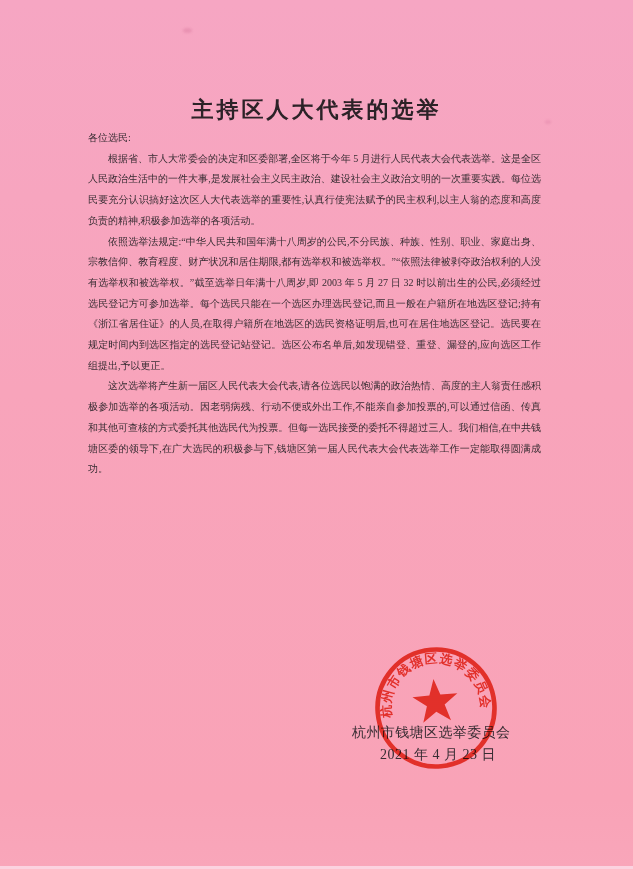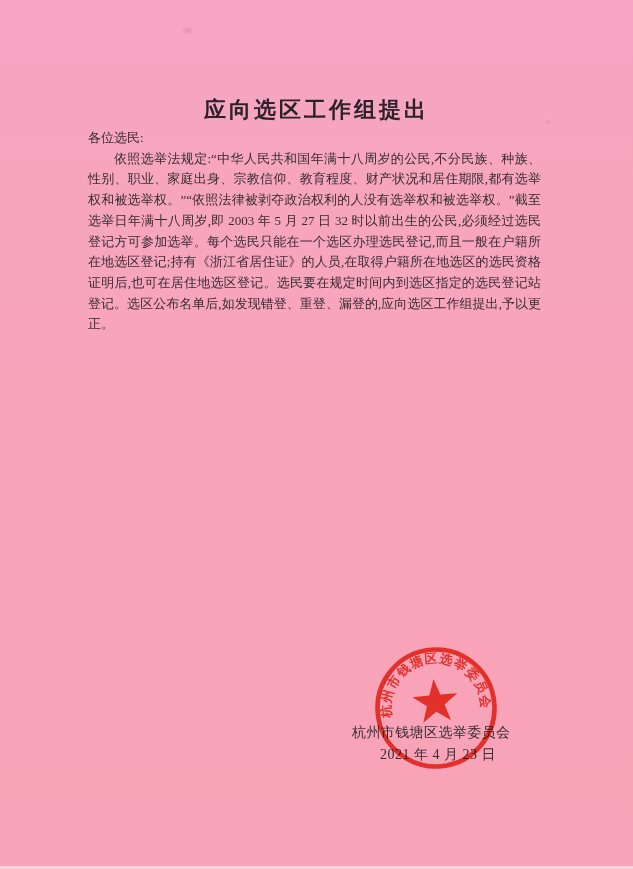--- a/index.html
+++ b/index.html
@@ -25,21 +25,21 @@
     background:rgba(222,130,165,.4);filter:blur(1px);
   }
   .title{
     position:absolute;left:0;top:80px;width:633px;
     text-align:center;
     font-size:22px;font-weight:bold;letter-spacing:3px;
     color:#2c2227;
   }
   .content{
     position:absolute;left:88px;top:128px;width:453px;
-    font-size:13px;line-height:20.7px;
+    font-size:10px;line-height:20.7px;
     color:#382d33;
     text-align:justify;
   }
   .content p{margin:0;text-indent:2em;}
   .content .salutation{text-indent:0;}
   .sig-name{
     position:absolute;left:352px;top:724px;
     font-size:14px;letter-spacing:.4px;color:#382d33;white-space:nowrap;
   }
   .sig-date{
@@ -53,25 +53,27 @@
     transform:rotate(-5deg);
   }
 </style>
 </head>
 <body>
 
 <div class="paper"></div>
 <div class="smudge-a"></div>
 <div class="smudge-b"></div>
 
-<h1 class="title">应向选区工作组提出</h1>
+<h1 class="title">主持区人大代表的选举</h1>
 
 <div class="content">
   <p class="salutation">各位选民:</p>
+  <p>根据省、市人大常委会的决定和区委部署,全区将于今年 5 月进行人民代表大会代表选举。这是全区人民政治生活中的一件大事,是发展社会主义民主政治、建设社会主义政治文明的一次重要实践。每位选民要充分认识搞好这次区人大代表选举的重要性,认真行使宪法赋予的民主权利,以主人翁的态度和高度负责的精神,积极参加选举的各项活动。</p>
   <p>依照选举法规定:“中华人民共和国年满十八周岁的公民,不分民族、种族、性别、职业、家庭出身、宗教信仰、教育程度、财产状况和居住期限,都有选举权和被选举权。”“依照法律被剥夺政治权利的人没有选举权和被选举权。”截至选举日年满十八周岁,即 2003 年 5 月 27 日 32 时以前出生的公民,必须经过选民登记方可参加选举。每个选民只能在一个选区办理选民登记,而且一般在户籍所在地选区登记;持有《浙江省居住证》的人员,在取得户籍所在地选区的选民资格证明后,也可在居住地选区登记。选民要在规定时间内到选区指定的选民登记站登记。选区公布名单后,如发现错登、重登、漏登的,应向选区工作组提出,予以更正。</p>
+  <p>这次选举将产生新一届区人民代表大会代表,请各位选民以饱满的政治热情、高度的主人翁责任感积极参加选举的各项活动。因老弱病残、行动不便或外出工作,不能亲自参加投票的,可以通过信函、传真和其他可查核的方式委托其他选民代为投票。但每一选民接受的委托不得超过三人。我们相信,在中共钱塘区委的领导下,在广大选民的积极参与下,钱塘区第一届人民代表大会代表选举工作一定能取得圆满成功。</p>
 </div>
 
 <div class="sig-name">杭州市钱塘区选举委员会</div>
 <div class="sig-date">2021 年 4 月 23 日</div>
 
 <svg class="seal" viewBox="0 0 125 125" aria-hidden="true">
   <defs>
     <path id="sealArc" d="M 19.03 74.15 A 45 45 0 1 1 105.97 74.15" fill="none"></path>
   </defs>
   <circle cx="62.5" cy="62.5" r="58" fill="none" stroke="#e73c2b" stroke-width="4.6"></circle>

